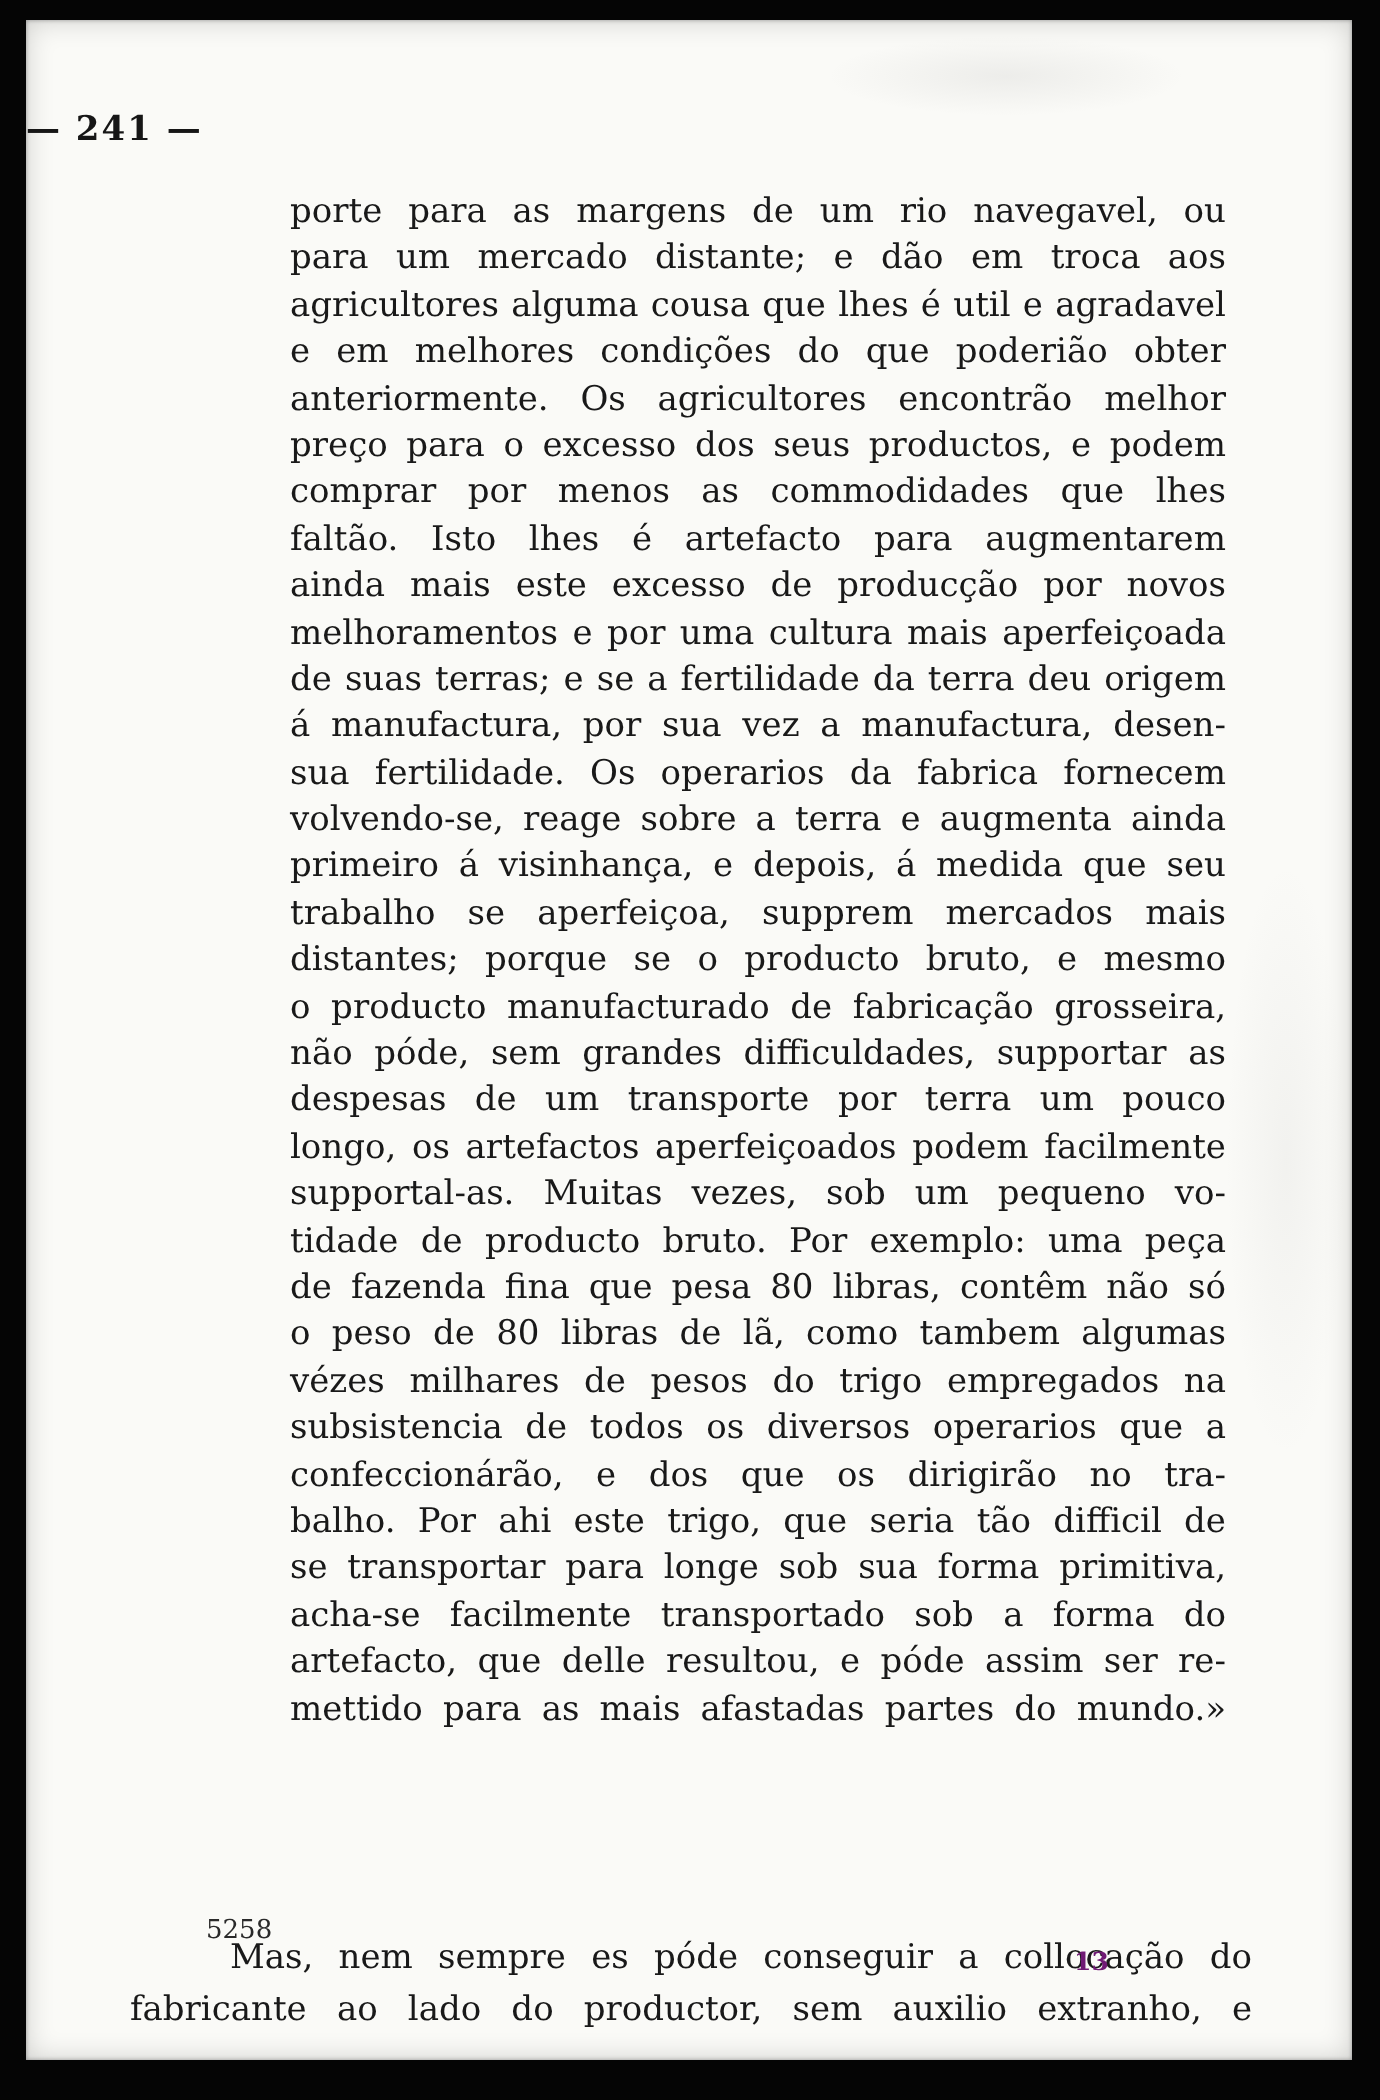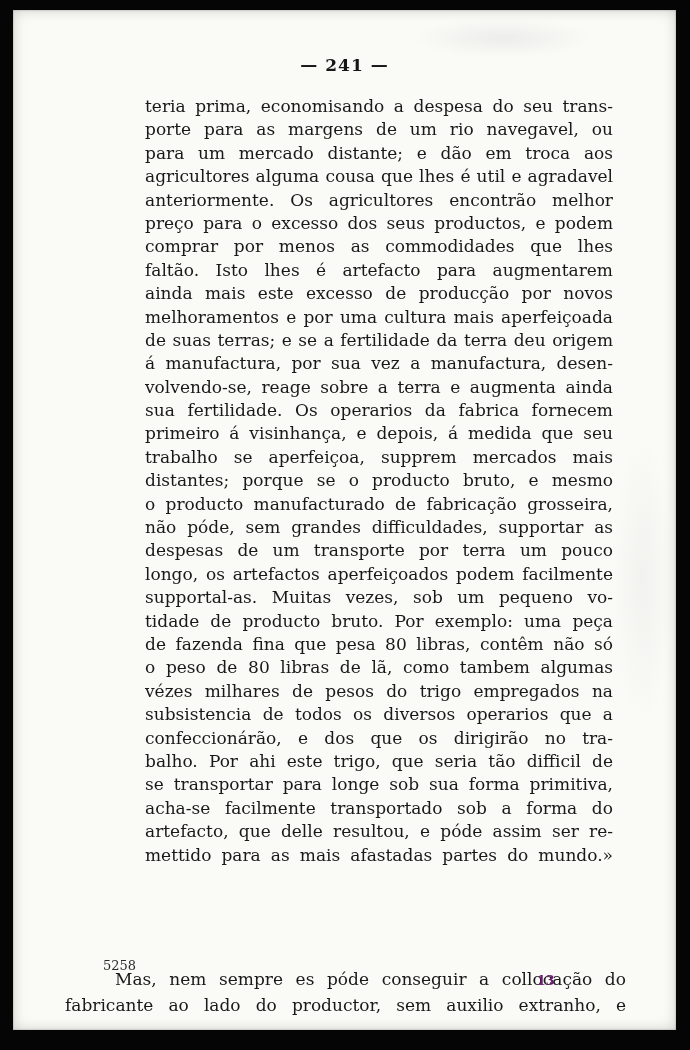--- a/index.html
+++ b/index.html
@@ -39,21 +39,20 @@
     position: absolute;
     top: 420px; left: 600px; width: 60px; height: 300px;
     background: radial-gradient(ellipse at center, rgba(130,130,130,0.07), rgba(130,130,130,0) 70%);
     pointer-events: none;
   }
   .page-number {
     position: absolute;
     top: 45px;
     left: 0;
     width: 100%;
-    text-align: center;
     font-weight: bold;
     font-size: 17px;
     letter-spacing: 1px;
     color: #161616;
   }
   .quote-block {
     position: absolute;
     top: 85px;
     left: 132px;
     width: 468px;
@@ -108,34 +107,34 @@
 
 <div class="scan-frame"></div>
 
 <div class="page">
   <div class="smudge-a"></div>
   <div class="smudge-b"></div>
 
   <div class="page-number">— 241 —</div>
 
   <div class="quote-block">
-      <div class="line">teria prima, economisando a despesa do seu trans-</div>
       <div class="line">porte para as margens de um rio navegavel, ou</div>
       <div class="line">para um mercado distante; e dão em troca aos</div>
       <div class="line">agricultores alguma cousa que lhes é util e agradavel</div>
+      <div class="line">e em melhores condições do que poderião obter</div>
       <div class="line">anteriormente. Os agricultores encontrão melhor</div>
       <div class="line">preço para o excesso dos seus productos, e podem</div>
       <div class="line">comprar por menos as commodidades que lhes</div>
       <div class="line">faltão. Isto lhes é artefacto para augmentarem</div>
       <div class="line">ainda mais este excesso de producção por novos</div>
       <div class="line">melhoramentos e por uma cultura mais aperfeiçoada</div>
       <div class="line">de suas terras; e se a fertilidade da terra deu origem</div>
       <div class="line">á manufactura, por sua vez a manufactura, desen-</div>
+      <div class="line">sua fertilidade. Os operarios da fabrica fornecem</div>
       <div class="line">volvendo-se, reage sobre a terra e augmenta ainda</div>
-      <div class="line">sua fertilidade. Os operarios da fabrica fornecem</div>
       <div class="line">primeiro á visinhança, e depois, á medida que seu</div>
       <div class="line">trabalho se aperfeiçoa, supprem mercados mais</div>
       <div class="line">distantes; porque se o producto bruto, e mesmo</div>
       <div class="line">o producto manufacturado de fabricação grosseira,</div>
       <div class="line">não póde, sem grandes difficuldades, supportar as</div>
       <div class="line">despesas de um transporte por terra um pouco</div>
       <div class="line">longo, os artefactos aperfeiçoados podem facilmente</div>
       <div class="line">supportal-as. Muitas vezes, sob um pequeno vo-</div>
       <div class="line">tidade de producto bruto. Por exemplo: uma peça</div>
       <div class="line">de fazenda fina que pesa 80 libras, contêm não só</div>

